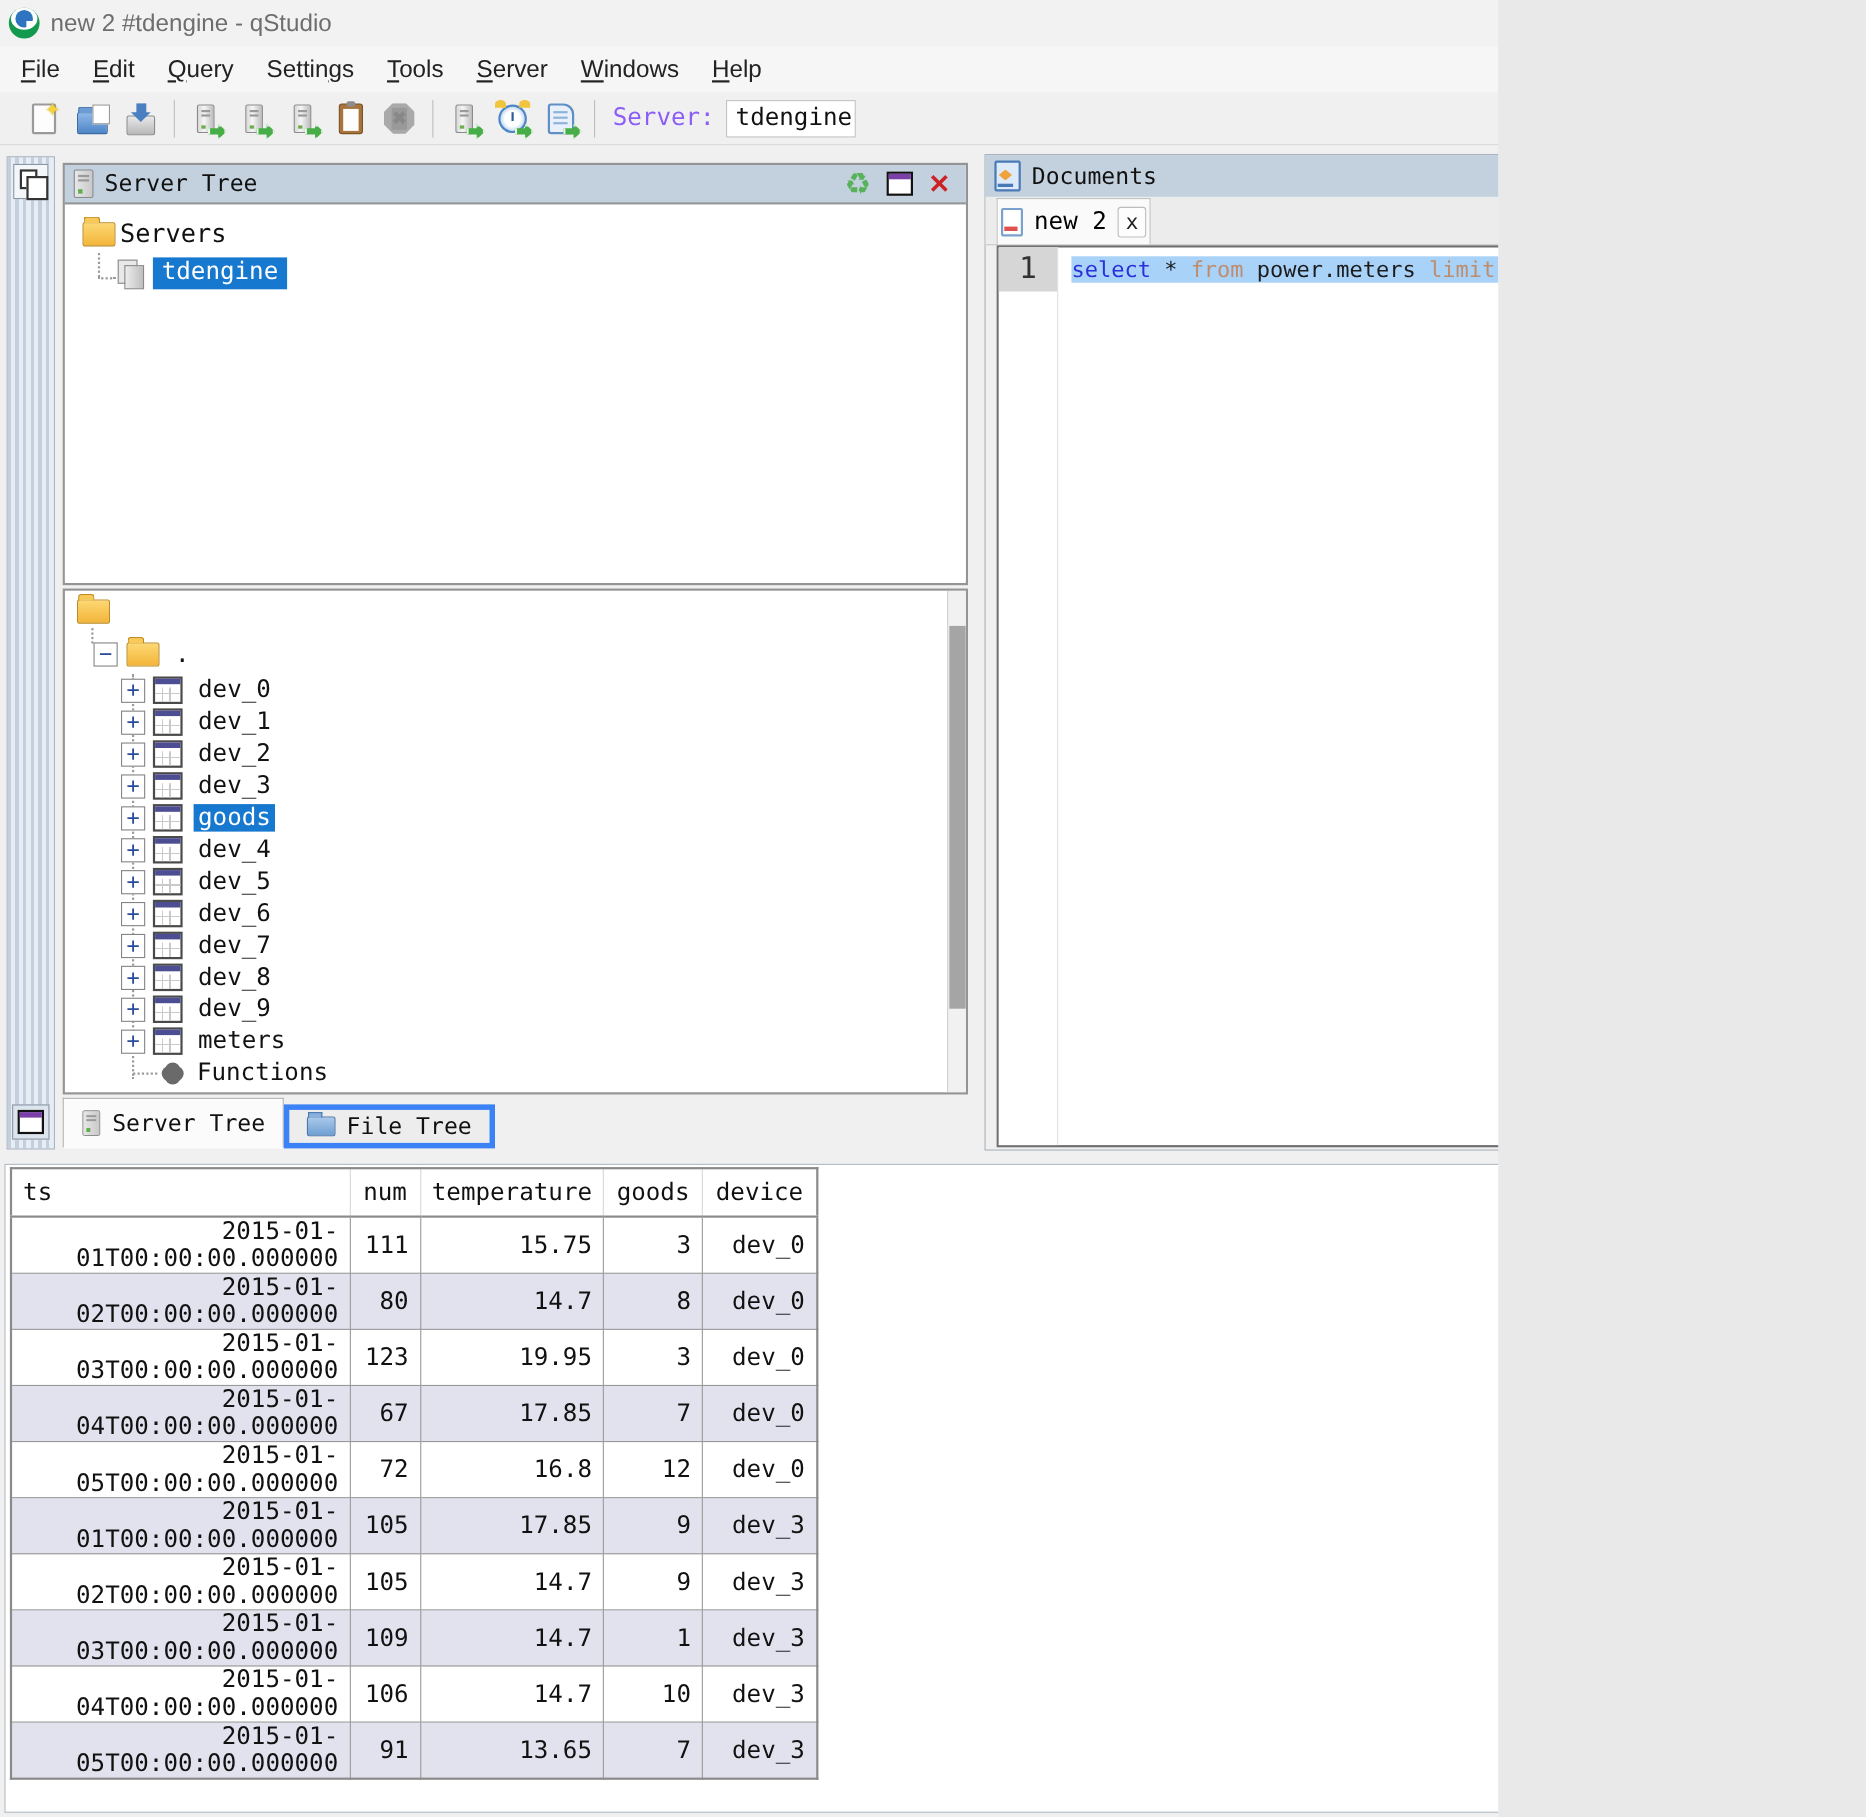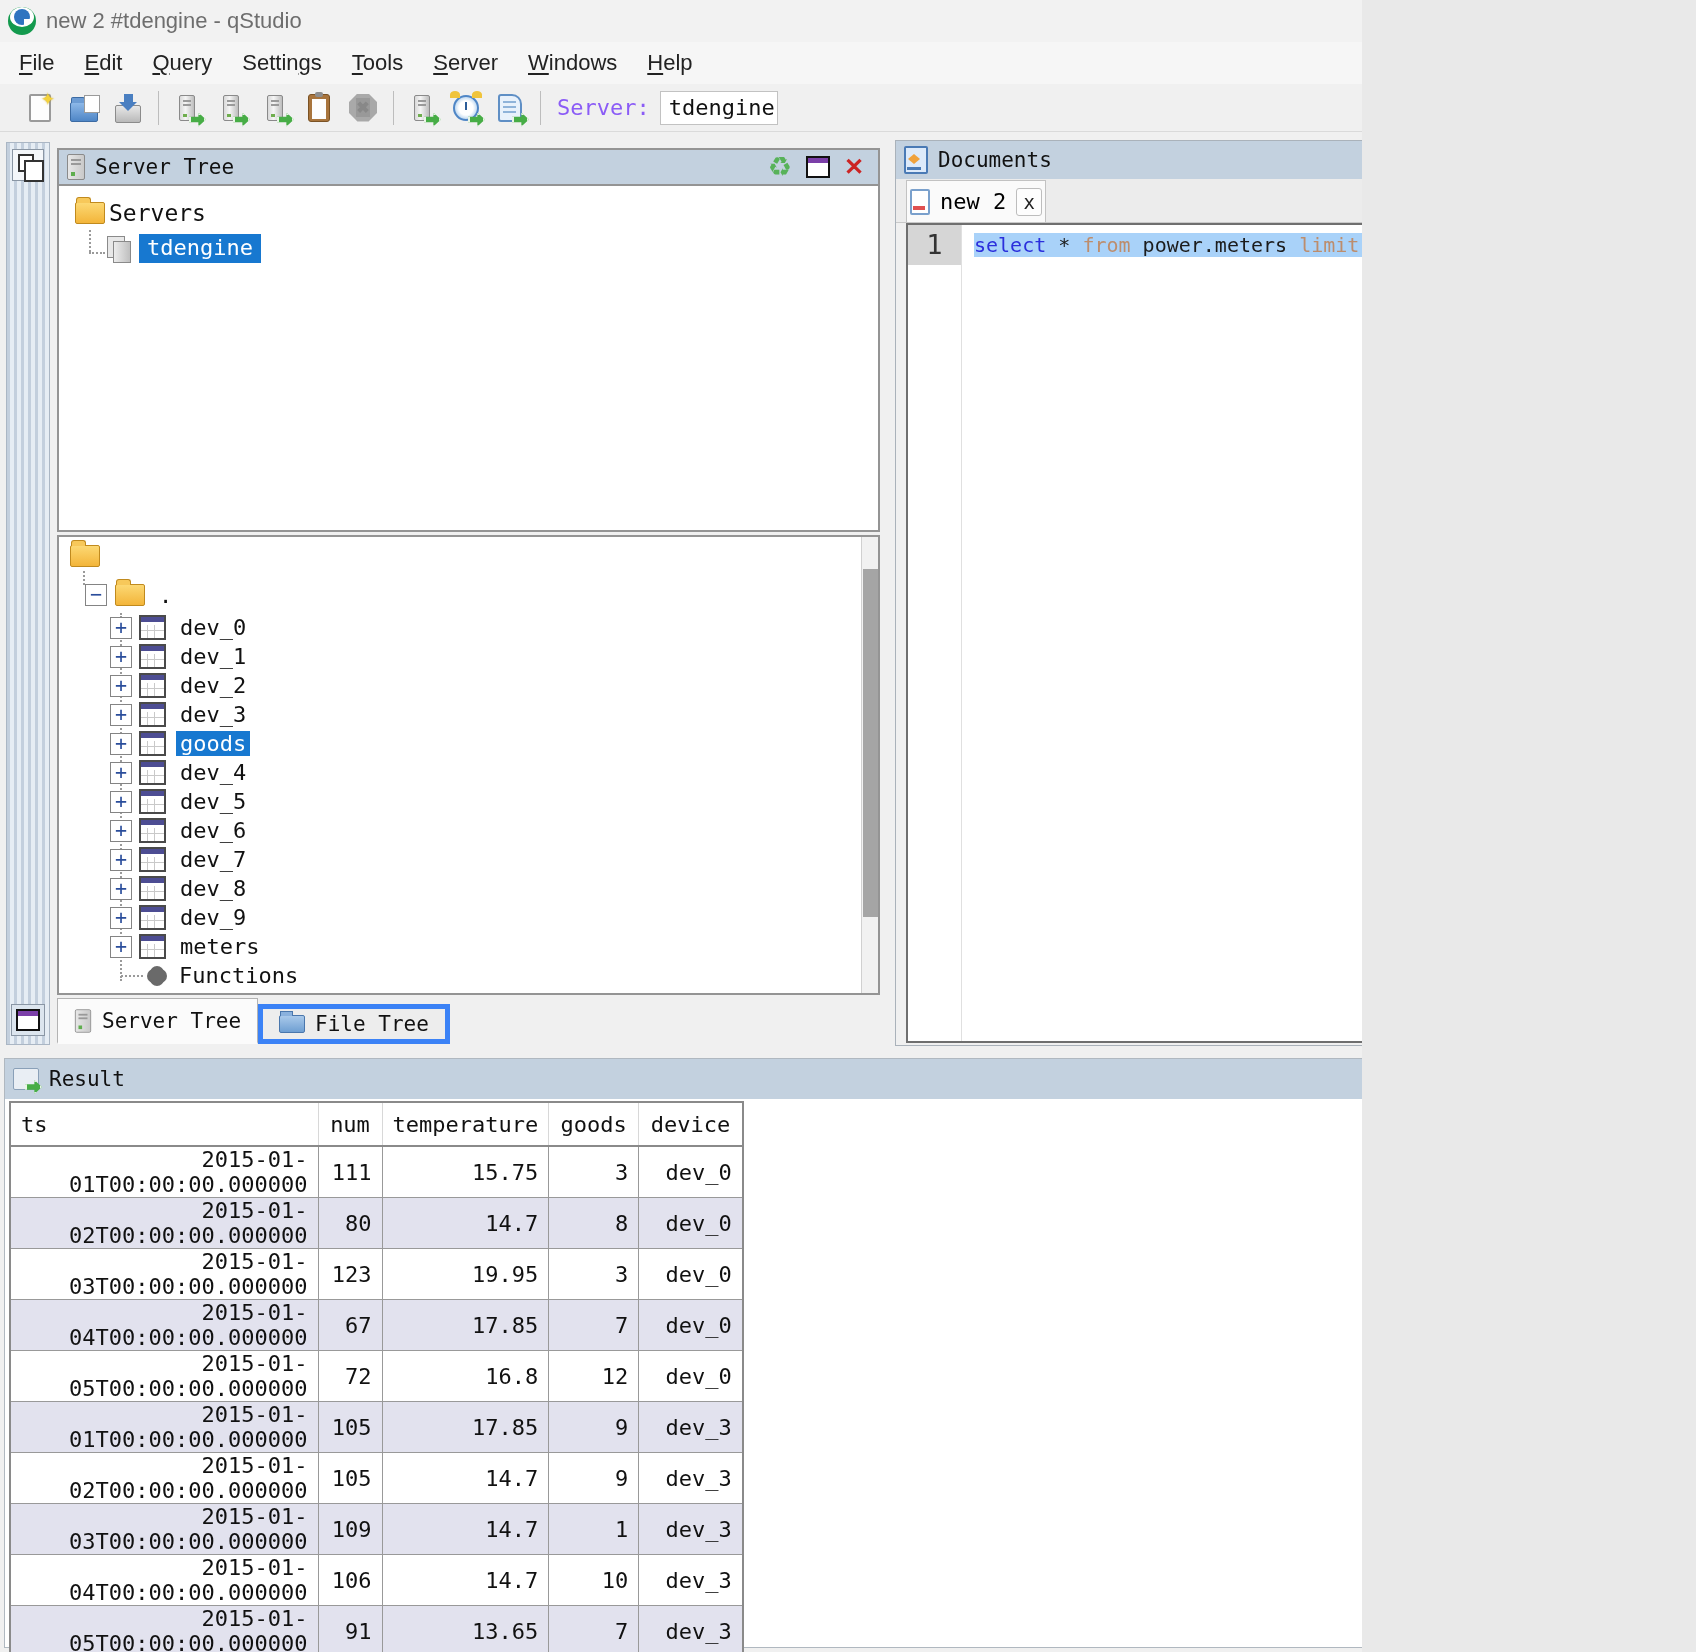--- a/index.html
+++ b/index.html
@@ -368,26 +368,20 @@
       <div class="gutter">
         <div class="gcell">1</div>
       </div>
       <div class="code">
         <div class="codeline"><span class="selline"><span class="kw">select</span><span class="pl"> </span><span class="pl">*</span><span class="pl"> </span><span class="kw2">from</span><span class="pl"> </span><span class="pl">power.meters</span><span class="pl"> </span><span class="kw2">limit</span><span class="pl"> </span><span class="num">10</span><span class="semi">;</span></span></div>
       </div>
     </div>
   </div>
 
   <div class="resultpanel">
-    <div class="result-header">
-      <div class="ico-result">
-          <div class="green-arrow"></div>
-        </div>
-      <div class="ph-title mono">Result</div>
-    </div>
     <div class="rtable-wrap">
       <table class="rtable">
         <thead>
           <tr>
             <th class="l col-ts">ts</th>
             <th class="col-num">num</th>
             <th class="col-temp">temperature</th>
             <th class="col-goods">goods</th>
             <th class="col-dev">device</th>
           </tr>

